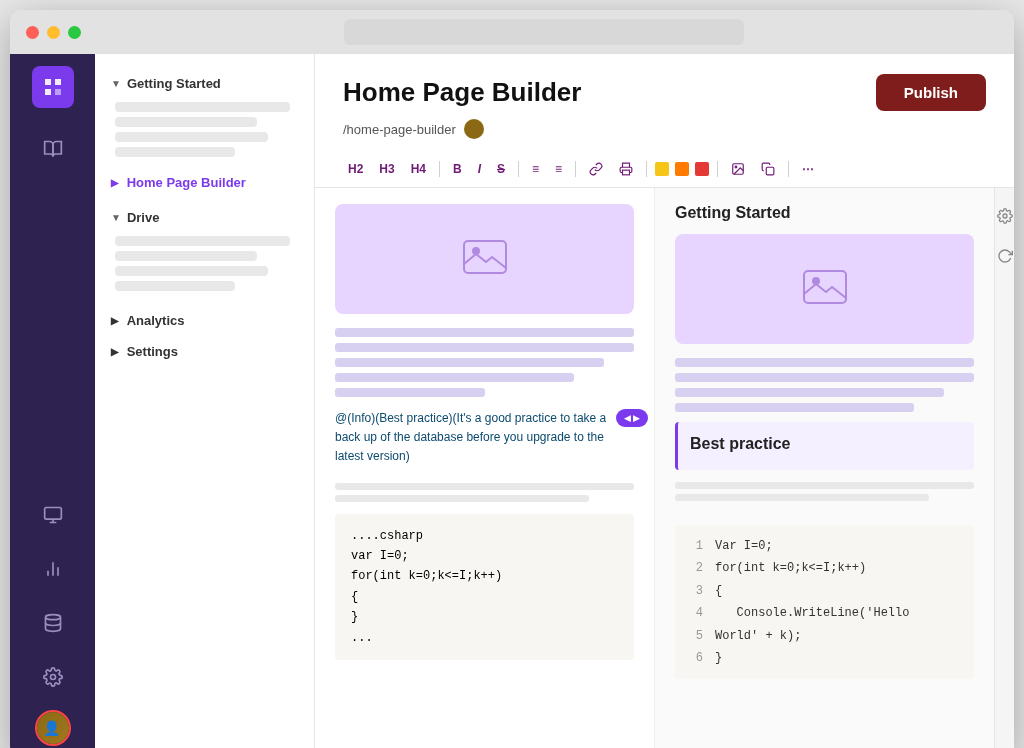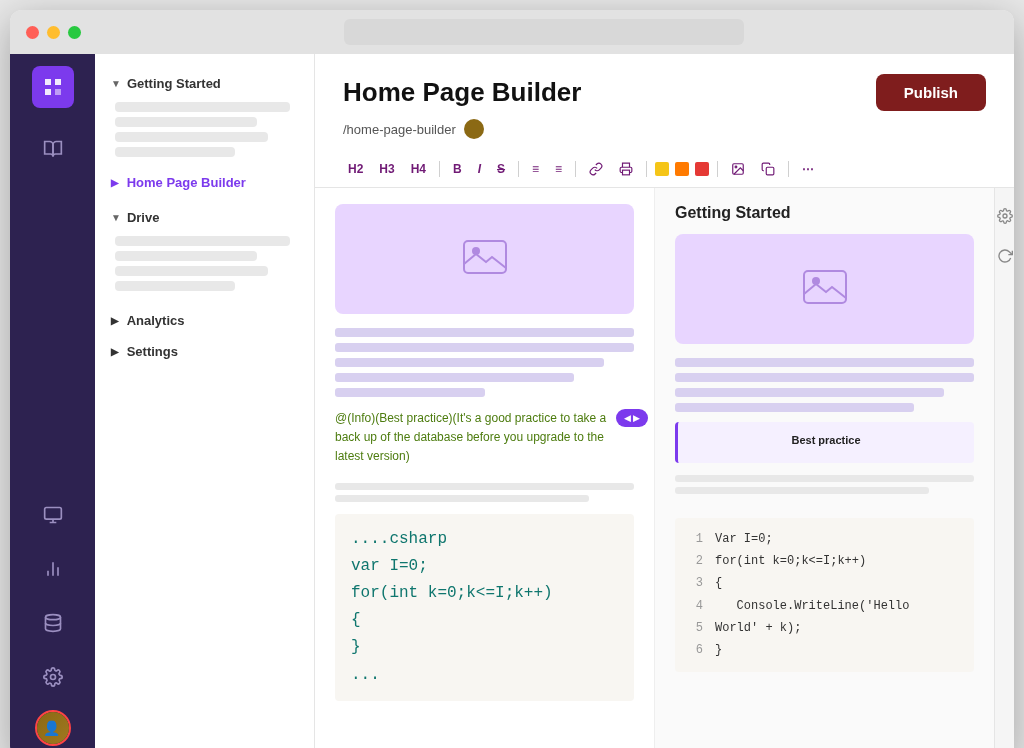--- a/index.html
+++ b/index.html
@@ -255,55 +255,54 @@
       background: #d8d0f0;
       border-radius: 3px;
       margin-bottom: 6px;
     }
     .text-line.full { width: 100%; }
     .text-line.w90 { width: 90%; }
     .text-line.w80 { width: 80%; }
     .text-line.w50 { width: 50%; }
     .info-block-raw {
       font-size: 12px;
-      color: #4d7c0f;
+      color: #0c4a6e;
       line-height: 1.6;
       margin-top: 12px;
       margin-bottom: 10px;
     }
     .info-callout {
       background: #f5f0ff;
       border-left: 3px solid #7c3aed;
       padding: 10px 12px;
       border-radius: 4px;
-      font-size: 11px;
+      font-size: 16px;
       line-height: 1.5;
       margin-top: 8px;
-      text-align: center;
     }
     .info-callout-title {
       font-weight: 700;
       color: #222;
       margin-bottom: 4px;
     }
     .info-callout-text { color: #444; }
     .separator-lines { margin: 12px 0; }
     .sep-line {
       height: 7px;
       background: #e8e8e8;
       border-radius: 3px;
       margin-bottom: 5px;
     }
     .code-block-raw {
       background: #f8f6f2;
       border-radius: 4px;
       padding: 12px 16px;
-      font-size: 16px;
+      font-size: 12px;
       font-family: 'Courier New', monospace;
-      color: #0f766e;
+      color: #000000;
       line-height: 1.7;
       margin-top: 8px;
     }
     .code-block-numbered {
       background: #f8f6f2;
       border-radius: 4px;
       padding: 10px 0;
       font-size: 12px;
       font-family: 'Courier New', monospace;
       color: #333;

